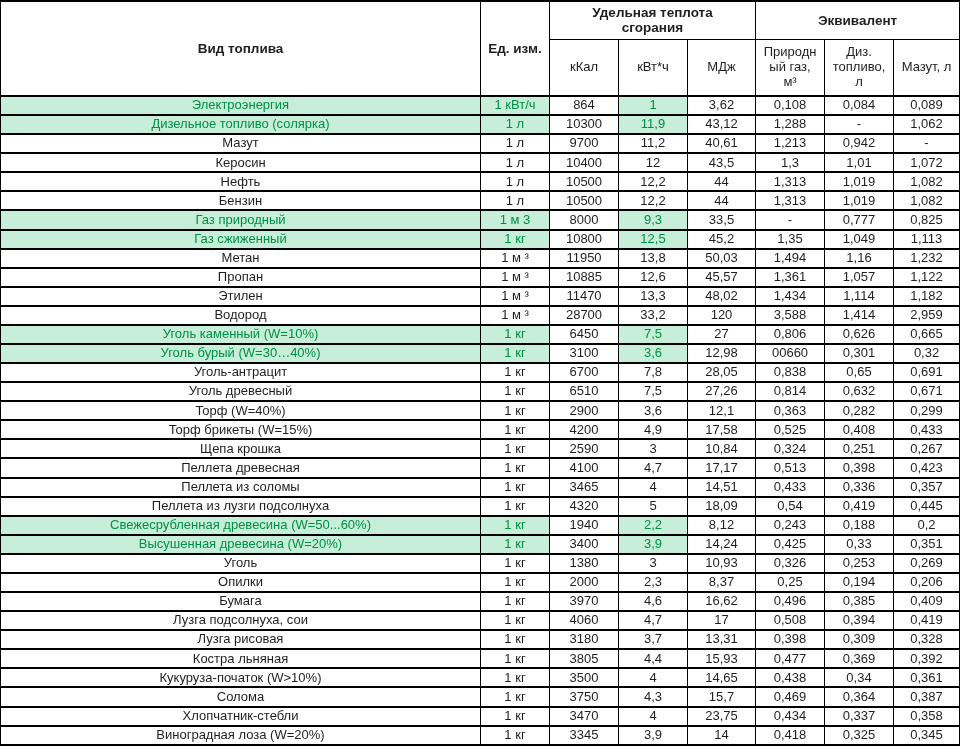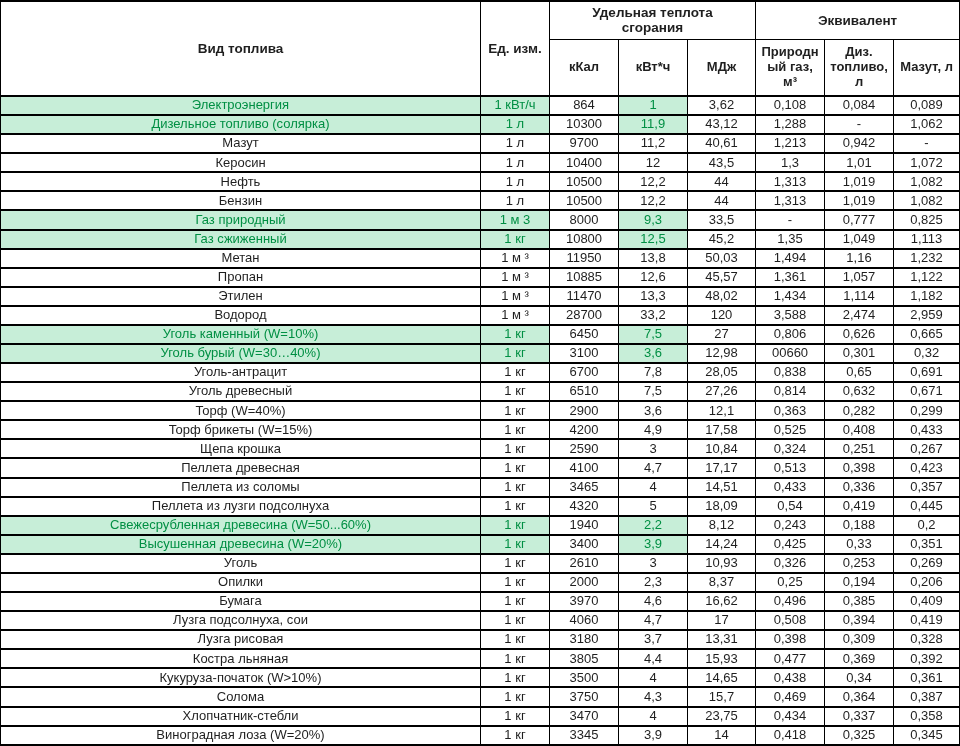--- a/index.html
+++ b/index.html
@@ -28,21 +28,21 @@
     border-bottom:2px solid var(--border);
     text-align:center;
     vertical-align:middle;
     padding:0 2px;
     overflow:hidden;
     color:var(--text);
     font-size:13px;
     line-height:1.12;
     white-space:pre-line;
   }
-  thead th { font-weight:bold; }
+  thead th { font-weight:normal; }
   thead tr.group-row th { border-bottom-width:1px; }
   thead tr.sub-row th { border-top-width:1px; }
   th.bold { font-weight:bold; font-size:13.5px; }
   thead tr.group-row { height:38px; }
   thead tr.sub-row { height:57px; }
   tbody tr { height:19px; }
   tbody td { white-space:nowrap; }
   tr.hl td.fuel, tr.hl td.unit, tr.hl td.kwh {
     background:var(--hl-bg);
     color:var(--hl-text);
@@ -203,21 +203,21 @@
         <td class="diesel">1,114</td>
         <td class="mazut">1,182</td>
       </tr>
       <tr>
         <td class="fuel">Водород</td>
         <td class="unit">1 м ³</td>
         <td class="kcal">28700</td>
         <td class="kwh">33,2</td>
         <td class="mj">120</td>
         <td class="gas">3,588</td>
-        <td class="diesel">2,474</td>
+        <td class="diesel">1,414</td>
         <td class="mazut">2,959</td>
       </tr>
       <tr class="hl">
         <td class="fuel">Уголь каменный (W=10%)</td>
         <td class="unit">1 кг</td>
         <td class="kcal">6450</td>
         <td class="kwh">7,5</td>
         <td class="mj">27</td>
         <td class="gas">0,806</td>
         <td class="diesel">0,626</td>
@@ -329,21 +329,21 @@
         <td class="kcal">3400</td>
         <td class="kwh">3,9</td>
         <td class="mj">14,24</td>
         <td class="gas">0,425</td>
         <td class="diesel">0,33</td>
         <td class="mazut">0,351</td>
       </tr>
       <tr>
         <td class="fuel">Уголь</td>
         <td class="unit">1 кг</td>
-        <td class="kcal">2610</td>
+        <td class="kcal">1380</td>
         <td class="kwh">3</td>
         <td class="mj">10,93</td>
         <td class="gas">0,326</td>
         <td class="diesel">0,253</td>
         <td class="mazut">0,269</td>
       </tr>
       <tr>
         <td class="fuel">Опилки</td>
         <td class="unit">1 кг</td>
         <td class="kcal">2000</td>

